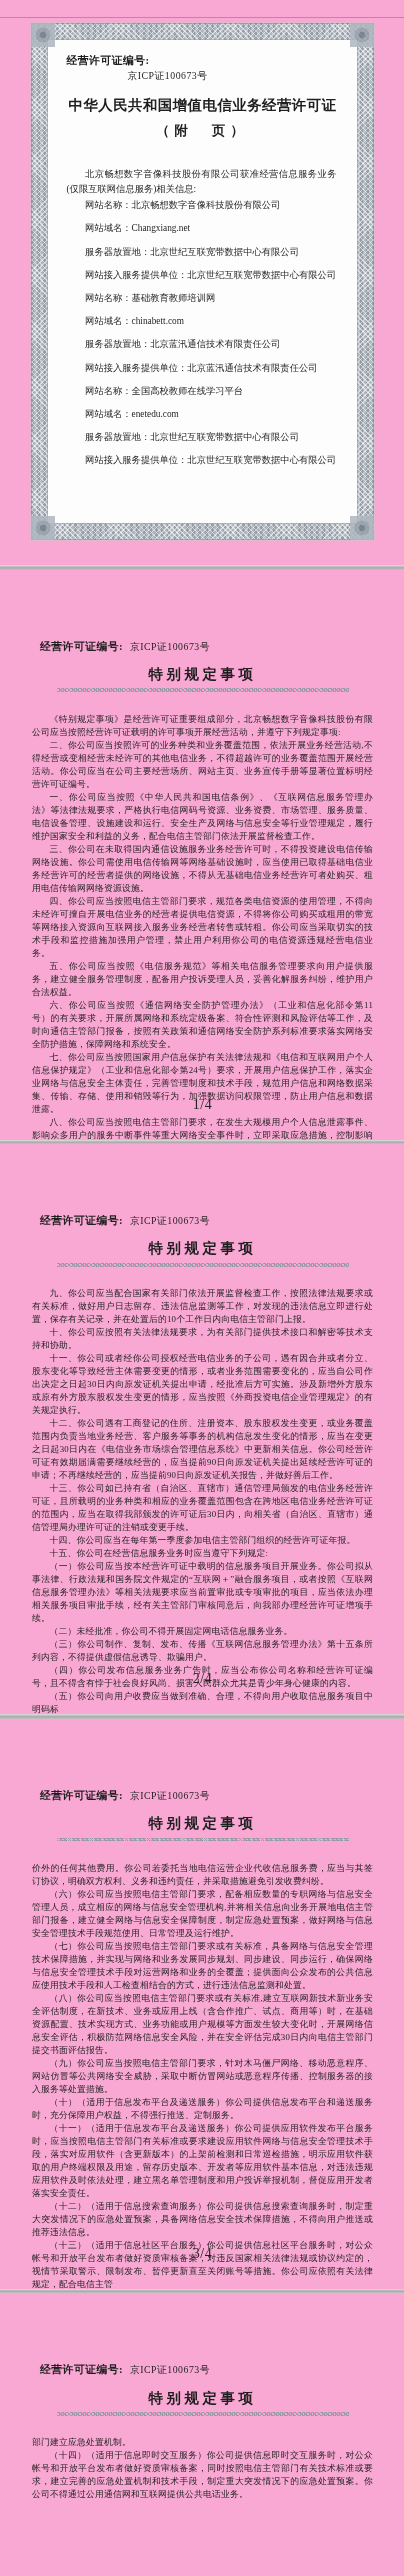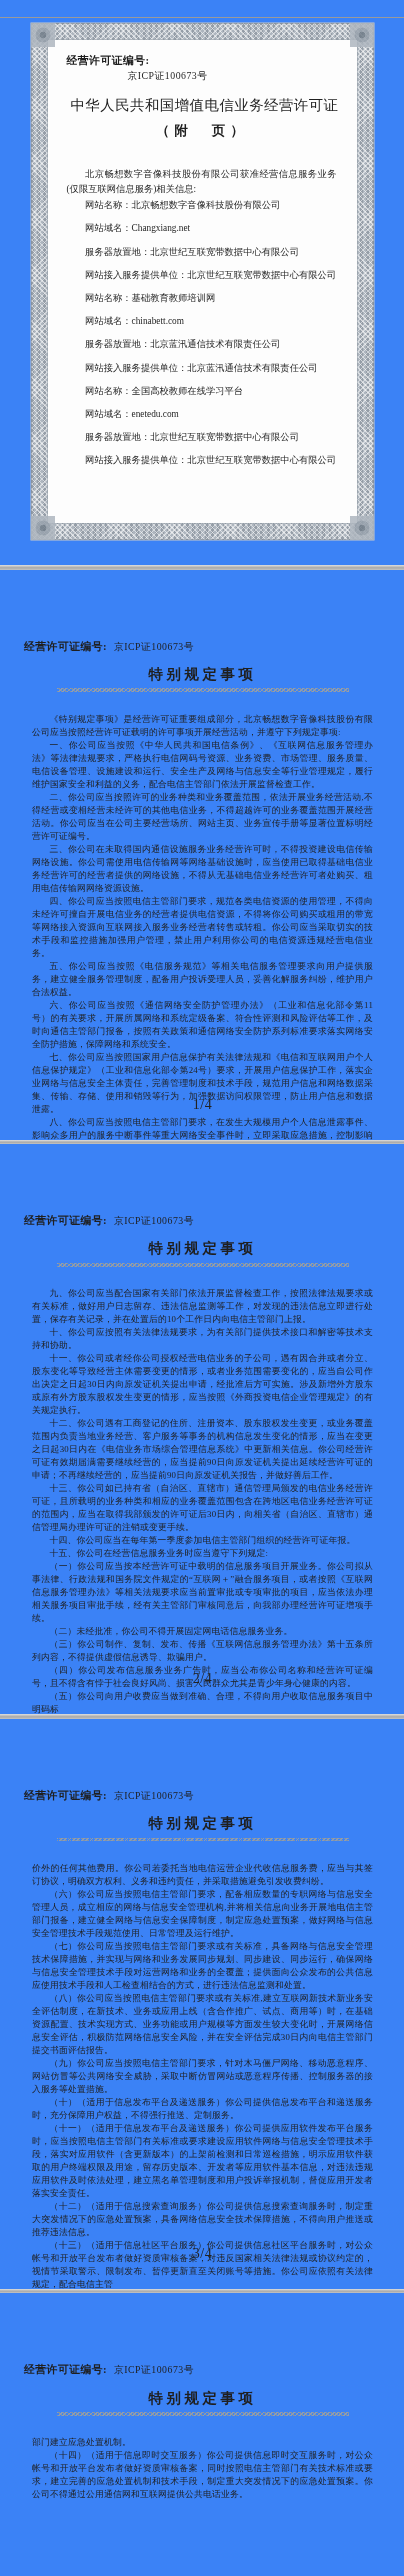--- a/index.html
+++ b/index.html
@@ -3,21 +3,21 @@
 <meta charset="utf-8">
 <style>
   html,body{margin:0;padding:0;}
   body{
     width:405px;
     background:#ffffff;
     font-family:"Liberation Serif","DejaVu Serif",serif;
     color:#1f1f1f;
   }
   .top-line{height:1.5px;background:#9a9a9a;margin-top:16.5px;}
-  .page{position:relative;width:405px;overflow:hidden;background:#3b82f6;}
+  .page{position:relative;width:405px;overflow:hidden;background:#f9a8d4;}
   .page.cert{height:565px;}
   .page.special{height:570px;}
   .divider{height:4.6px;background:linear-gradient(#e0e0e0,#a9a9a9 55%,#c4c4c4);}
 
   
   .cert-frame{
     margin:5.2px 31px 0 31px;
     height:517px;
     box-sizing:border-box;
     padding:17px;
@@ -37,39 +37,39 @@
   .cert-inner{
     background:#fdfdfd;
     height:100%;
     box-sizing:border-box;
     box-shadow:0 0 0 0.5px #8d97a2;
     padding:13.4px 18.5px;
   }
   .lic-row{font-size:10.8px;font-weight:bold;letter-spacing:0.5px;}
   .cert .lic-no{font-size:9.8px;margin:2.1px 0 0 61px;letter-spacing:0.5px;}
   .cert-title{
-    text-align:right;font-size:14.4px;font-weight:normal;
+    text-align:center;font-size:14.4px;font-weight:bold;
     margin:13.4px 0 0 0;letter-spacing:0.5px;
   }
   .cert-subtitle{
     text-align:center;font-size:13.4px;font-weight:bold;
     margin:7.2px 0 0 0;letter-spacing:5.2px;
   }
   .cert-intro{
     font-size:9.3px;line-height:15px;text-indent:2em;
     margin:27px 2px 0 0;text-align:justify;
   }
   .entries{margin-top:2px;}
   .entries p{
     font-size:9.3px;line-height:13.4px;text-indent:2em;
     margin:0 0 9.8px 0;text-align:justify;
   }
 
   
-  .sp-head{padding:70px 32px 0 24px;font-size:10.8px;}
+  .sp-head{padding:70px 32px 0 40px;font-size:10.8px;}
   .sp-label{font-weight:bold;letter-spacing:0.5px;}
   .sp-no{font-size:9.8px;margin-left:4.1px;letter-spacing:0.5px;}
   .sp-title{
     text-align:center;font-size:14.4px;font-weight:bold;
     letter-spacing:3.6px;margin:11.3px 0 0 0;
   }
   .wavy{
     width:292px;height:3.6px;margin:4.6px auto 0 auto;
     background:
       repeating-linear-gradient(135deg, #99a1a9 0 1.3px, rgba(0,0,0,0) 1.3px 3.1px),
@@ -127,22 +127,22 @@
 
 <section class="page special">
   <div class="sp-head">
     <span class="sp-label">经营许可证编号:</span>
     <span class="sp-no">京ICP证100673号</span>
   </div>
   <h2 class="sp-title">特别规定事项</h2>
   <div class="wavy"></div>
   <div class="sp-body">
       <p>《特别规定事项》是经营许可证重要组成部分，北京畅想数字音像科技股份有限公司应当按照经营许可证载明的许可事项开展经营活动，并遵守下列规定事项:</p>
+      <p>二、你公司应当按照许可的业务种类和业务覆盖范围，依法开展业务经营活动,不得经营或变相经营未经许可的其他电信业务，不得超越许可的业务覆盖范围开展经营活动。你公司应当在公司主要经营场所、网站主页、业务宣传手册等显著位置标明经营许可证编号。</p>
       <p>一、你公司应当按照《中华人民共和国电信条例》、《互联网信息服务管理办法》等法律法规要求，严格执行电信网码号资源、业务资费、市场管理、服务质量、电信设备管理、设施建设和运行、安全生产及网络与信息安全等行业管理规定，履行维护国家安全和利益的义务，配合电信主管部门依法开展监督检查工作。</p>
-      <p>二、你公司应当按照许可的业务种类和业务覆盖范围，依法开展业务经营活动,不得经营或变相经营未经许可的其他电信业务，不得超越许可的业务覆盖范围开展经营活动。你公司应当在公司主要经营场所、网站主页、业务宣传手册等显著位置标明经营许可证编号。</p>
       <p>三、你公司在未取得国内通信设施服务业务经营许可时，不得投资建设电信传输网络设施。你公司需使用电信传输网等网络基础设施时，应当使用已取得基础电信业务经营许可的经营者提供的网络设施，不得从无基础电信业务经营许可者处购买、租用电信传输网网络资源设施。</p>
       <p>四、你公司应当按照电信主管部门要求，规范各类电信资源的使用管理，不得向未经许可擅自开展电信业务的经营者提供电信资源，不得将你公司购买或租用的带宽等网络接入资源向互联网接入服务业务经营者转售或转租。你公司应当采取切实的技术手段和监控措施加强用户管理，禁止用户利用你公司的电信资源违规经营电信业务。</p>
       <p>五、你公司应当按照《电信服务规范》等相关电信服务管理要求向用户提供服务，建立健全服务管理制度，配备用户投诉受理人员，妥善化解服务纠纷，维护用户合法权益。</p>
       <p>六、你公司应当按照《通信网络安全防护管理办法》（工业和信息化部令第11号）的有关要求，开展所属网络和系统定级备案、符合性评测和风险评估等工作，及时向通信主管部门报备，按照有关政策和通信网络安全防护系列标准要求落实网络安全防护措施，保障网络和系统安全。</p>
       <p>七、你公司应当按照国家用户信息保护有关法律法规和《电信和互联网用户个人信息保护规定》（工业和信息化部令第24号）要求，开展用户信息保护工作，落实企业网络与信息安全主体责任，完善管理制度和技术手段，规范用户信息和网络数据采集、传输、存储、使用和销毁等行为，加强数据访问权限管理，防止用户信息和数据泄露。</p>
       <p>八、你公司应当按照电信主管部门要求，在发生大规模用户个人信息泄露事件、影响众多用户的服务中断事件等重大网络安全事件时，立即采取应急措施，控制影响范围，消除事件危害，并第一时间向电信主管部门报告，根据电信主管部门要求采取应急处置措施。</p>
     </div>
   <div class="page-num">1/4</div>
 </section>
 

